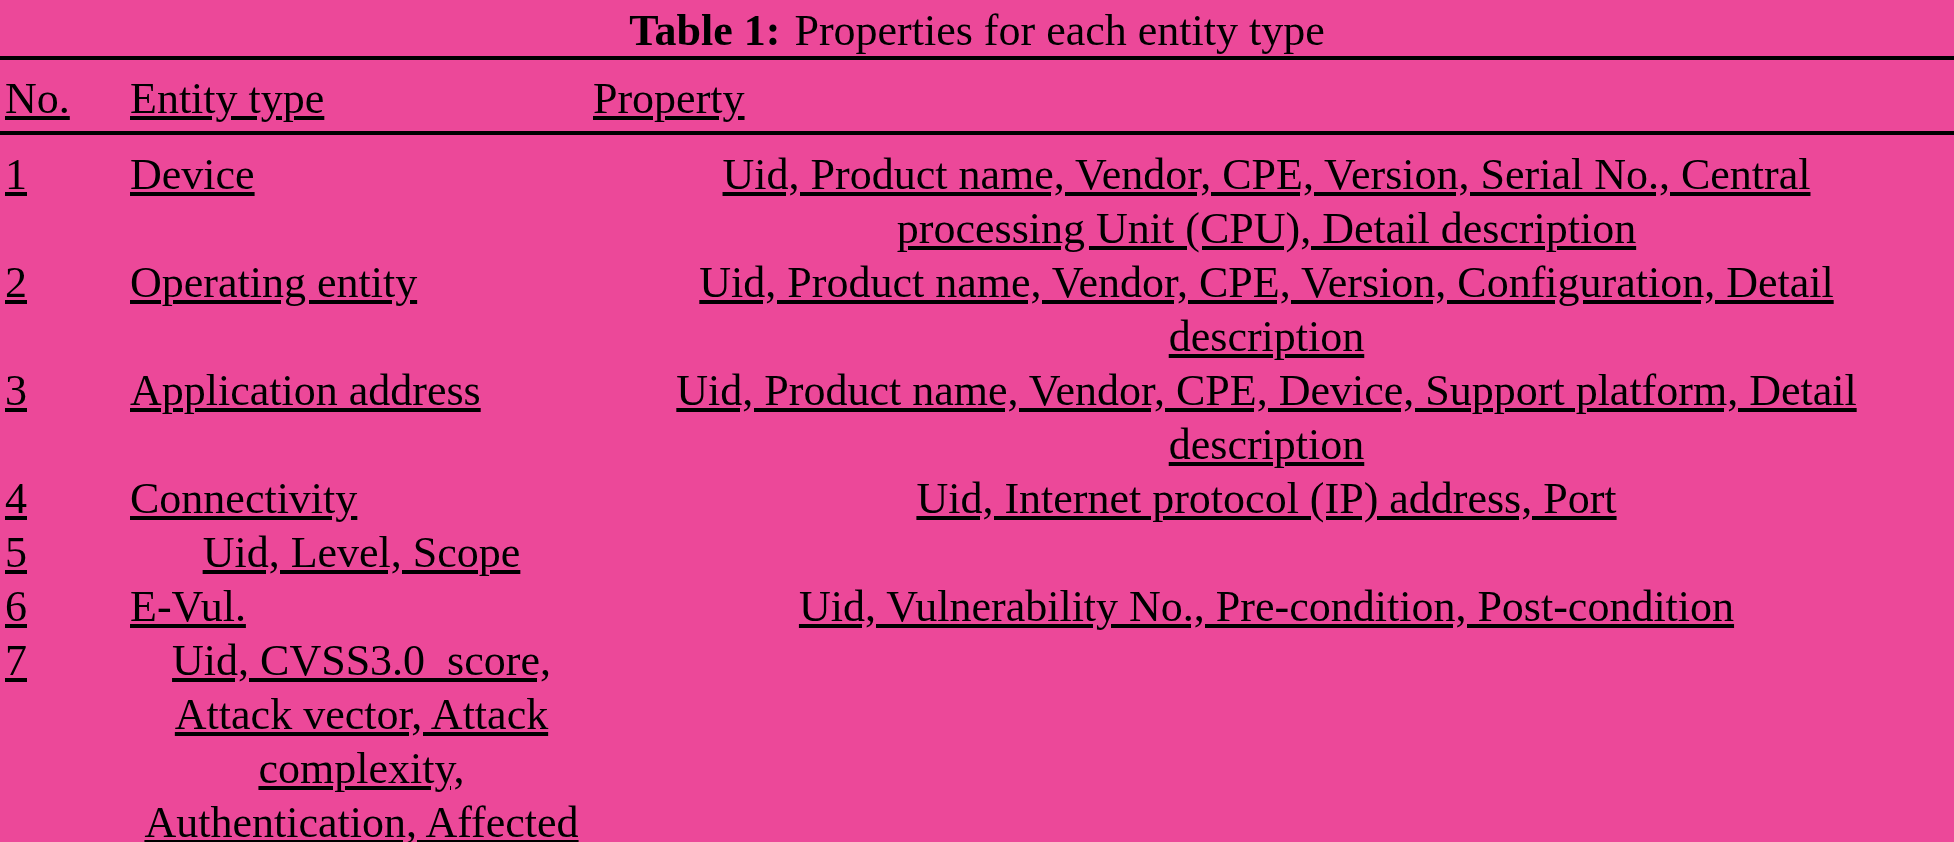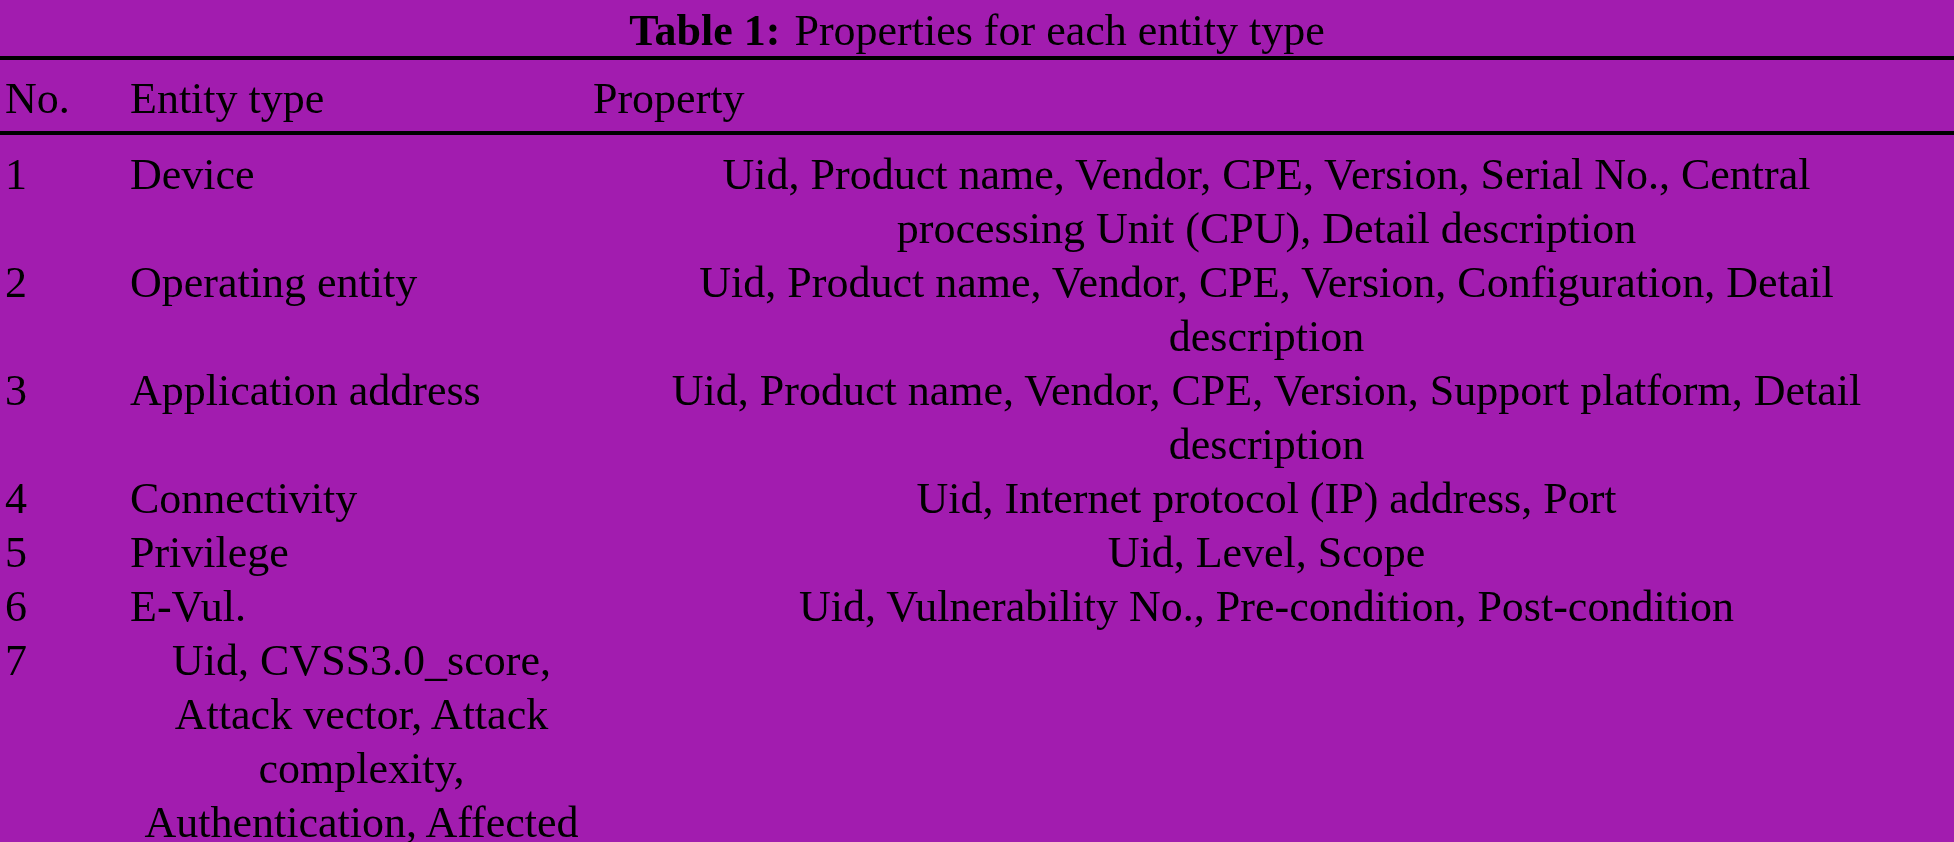--- a/index.html
+++ b/index.html
@@ -1,21 +1,21 @@
 <!DOCTYPE html>
 <html><head>
 <meta charset="utf-8">
 <style>
   * { margin: 0; padding: 0; box-sizing: border-box; }
   html, body { background: #ffffff; }
   .page {
     position: relative;
     width: 1954px;
     height: 842px;
-    background: #a21caf;
+    background: #ec4899;
     color: #000000;
     font-family: "Liberation Serif", "DejaVu Serif", serif;
     font-size: 44px;
     overflow: hidden;
     display: flex;
     flex-direction: column;
   }
   .caption {
     height: 78px;
     padding-top: 6px;
@@ -29,20 +29,21 @@
     height: 4px;
     background: #000000;
     width: 100%;
     flex: 0 0 auto;
   }
   .grid-row {
     display: grid;
     grid-template-columns: 125px 463px 1fr;
     padding-left: 5px;
     padding-right: 14px;
+    text-decoration: underline;
   }
   .thead {
     height: 71px;
     padding-top: 12px;
     line-height: 54px;
     flex: 0 0 auto;
   }
   .tbody {
     padding-top: 13px;
     line-height: 54px;
@@ -83,33 +84,32 @@
     <div class="grid-row">
       <div class="cell">2</div>
       <div class="cell">Operating entity</div>
       <div class="cell cell-property">Uid, Product name, Vendor, CPE, Version, Configuration, Detail
 description</div>
     </div>
 
     <div class="grid-row">
       <div class="cell">3</div>
       <div class="cell">Application address</div>
-      <div class="cell cell-property">Uid, Product name, Vendor, CPE, Version, Support platform, Detail
+      <div class="cell cell-property">Uid, Product name, Vendor, CPE, Device, Support platform, Detail
 description</div>
     </div>
 
     <div class="grid-row">
       <div class="cell">4</div>
       <div class="cell">Connectivity</div>
       <div class="cell cell-property">Uid, Internet protocol (IP) address, Port</div>
     </div>
 
     <div class="grid-row">
       <div class="cell">5</div>
-      <div class="cell">Privilege</div>
       <div class="cell cell-property">Uid, Level, Scope</div>
     </div>
 
     <div class="grid-row">
       <div class="cell">6</div>
       <div class="cell">E-Vul.</div>
       <div class="cell cell-property">Uid, Vulnerability No., Pre-condition, Post-condition</div>
     </div>
 
     <div class="grid-row">

